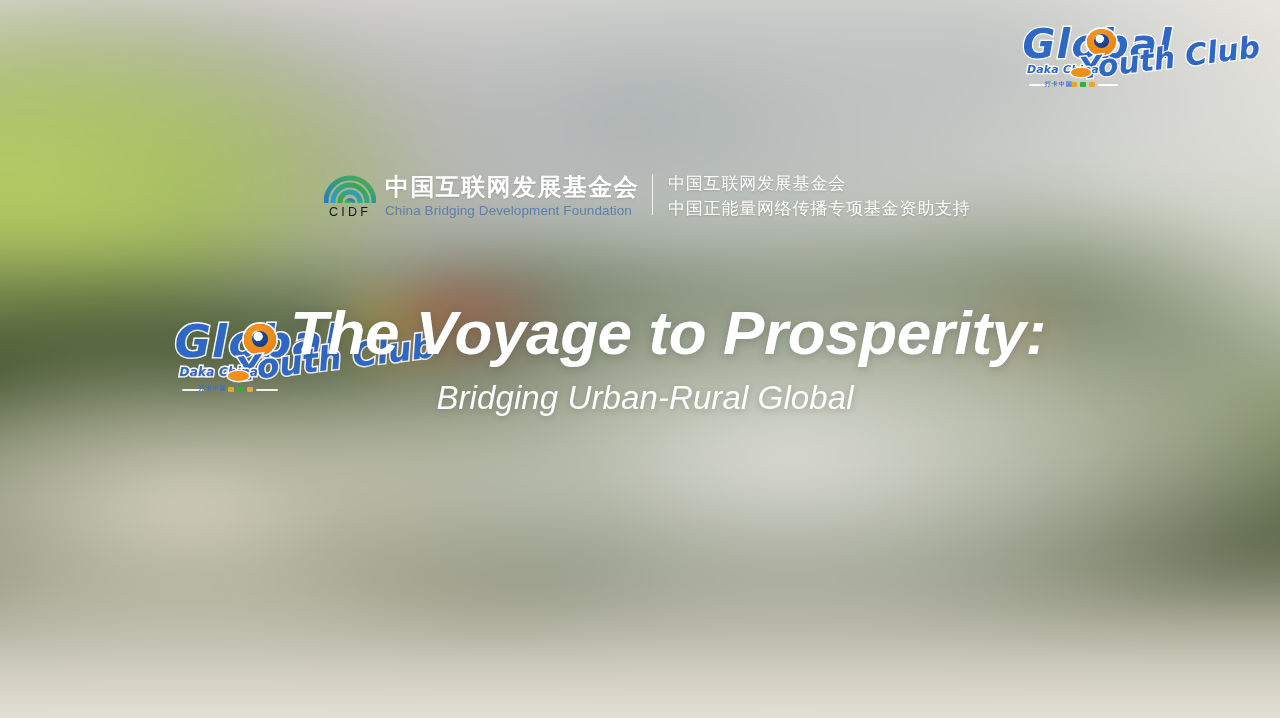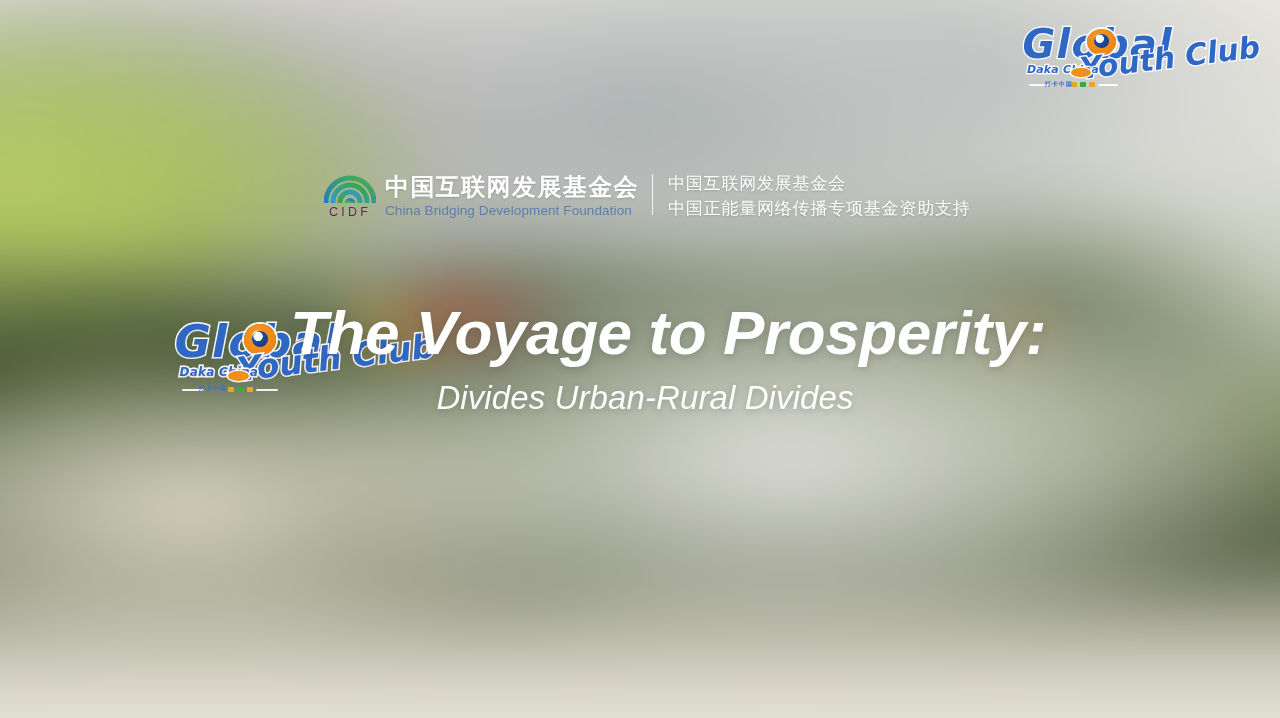--- a/index.html
+++ b/index.html
@@ -286,21 +286,21 @@
     flex: 0 0 52px;
     display: flex;
     flex-direction: column;
     align-items: center;
   }
   #cidf-arcs { width: 52px; height: 31px; display: block; }
   #cidf-abbr {
     margin-top: 2px;
     font-size: 12.5px;
     letter-spacing: 3.2px;
-    color: #701a75;
+    color: #0f172a;
     font-weight: 400;
     font-family: "Liberation Sans", sans-serif;
   }
   #cidf-names { padding-top: 1px; }
   #cidf-cn {
     font-size: 24px;
     line-height: 28px;
     font-weight: 700;
     color: #ffffff;
     letter-spacing: 1.4px;
@@ -461,17 +461,17 @@
         <span class="gyc-rule" style="left:36%; top:80%; width:9%;"></span>
         <span class="gyc-chip" style="left:24%; top:78%; background:#e8a72c;"></span>
         <span class="gyc-chip" style="left:28%; top:78%; background:#3aa93a;"></span>
         <span class="gyc-chip" style="left:32%; top:78%; background:#e8a72c;"></span>
         <span class="gyc-word-cn">打卡中国</span>
       </div>
     </div>
 
     <div id="headline-block">
       <span id="headline-main">The Voyage to Prosperity:</span>
-      <span id="headline-sub">Divides Urban-Rural Divides</span>
+      <span id="headline-sub">Bridging Urban-Rural Global</span>
     </div>
 
   </div>
 </div>
 
 </body></html>

